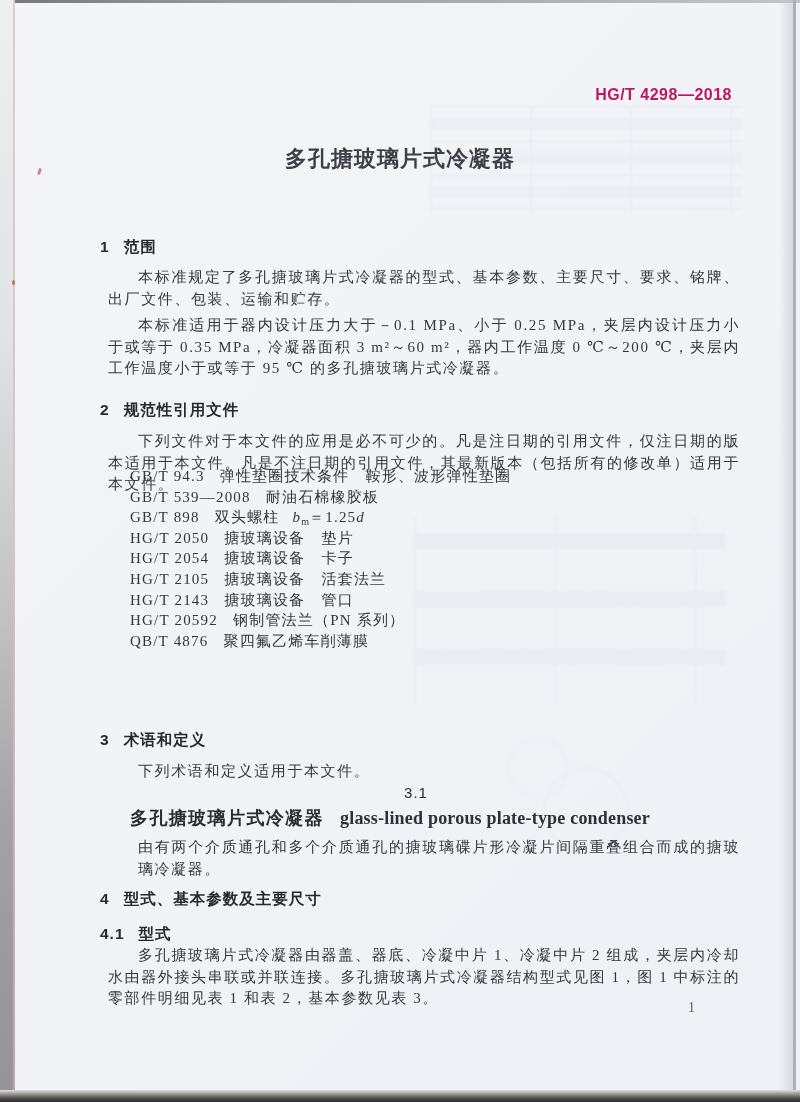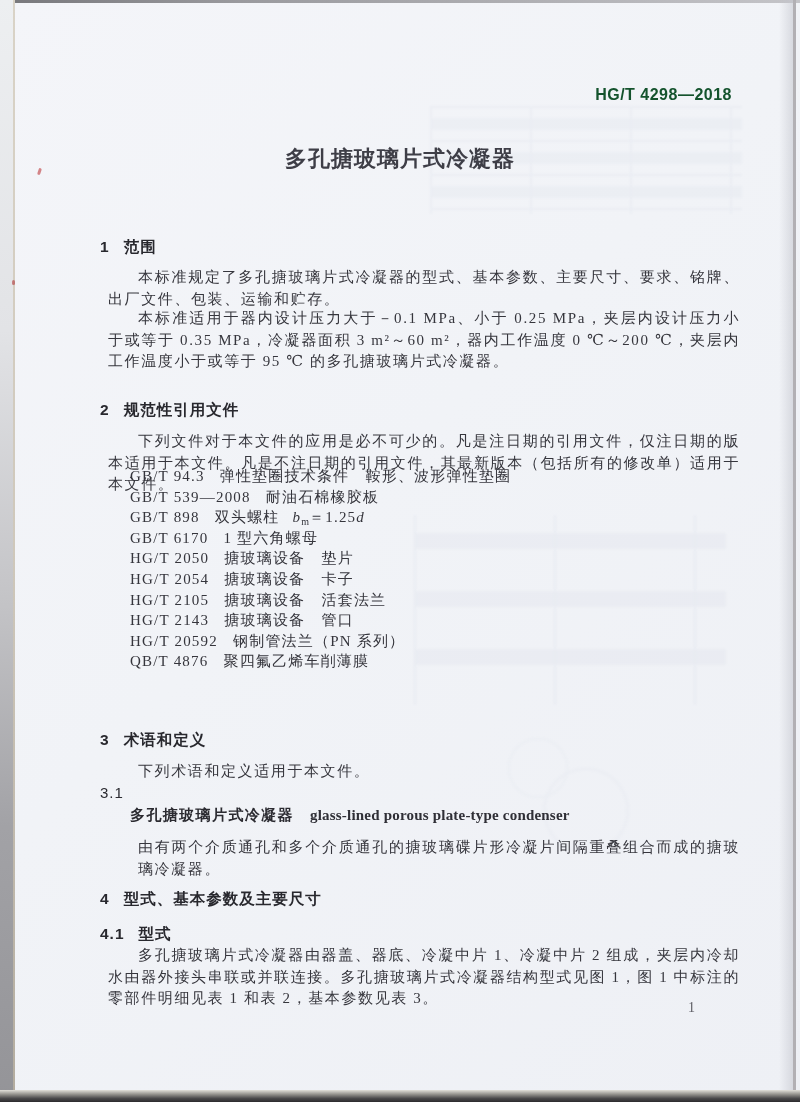--- a/index.html
+++ b/index.html
@@ -70,21 +70,21 @@
     background: #c2474a; opacity: .65; transform: rotate(18deg); border-radius: 2px;
   }
   .red-speck-2 {
     position: absolute; left: 12px; top: 280px; width: 3px; height: 5px;
     background: #b23c40; opacity: .6; border-radius: 2px;
   }
   
   .std-code {
     position: absolute; top: 86px; right: 68px;
     font-family: "Liberation Sans", "DejaVu Sans", sans-serif;
-    font-weight: bold; font-size: 16px; letter-spacing: .5px; color: #14532d;
+    font-weight: bold; font-size: 16px; letter-spacing: .5px; color: #be185d;
   }
   .doc-title {
     position: absolute; top: 144px; left: 0; width: 100%;
     text-align: center;
     font-family: "Liberation Sans", "DejaVu Sans", sans-serif;
     font-weight: bold; font-size: 22px; letter-spacing: 1px; color: #3e3e47;
   }
   .abs { position: absolute; left: 100px; width: 632px; }
   .heading {
     font-family: "Liberation Sans", "DejaVu Sans", sans-serif;
@@ -96,31 +96,31 @@
     text-align: justify; text-align-last: left; color: #36363d; margin: 8px;
   }
   .indent { text-indent: 2em; }
   .pad-term { padding-left: 30px; }
   .ref-row { height: 20.6px; line-height: 20.6px; padding-left: 30px;
              font-size: 15px; letter-spacing: 1.2px; white-space: nowrap; }
   .ref-code { margin-right: 15px; }
   .ref-formula { margin-left: 13px; }
   .f-var { font-style: italic; }
   .f-sub { font-size: 10px; vertical-align: -3px; letter-spacing: 0; }
-  .term-line { font-size: 15px; letter-spacing: 1.4px; }
+  .term-line { font-size: 18px; letter-spacing: 1.4px; }
   .term-zh {
     font-family: "Liberation Sans", "DejaVu Sans", sans-serif;
     font-weight: bold; color: #2b2b31;
   }
   .term-en {
     font-weight: bold; margin-left: 16px; letter-spacing: .2px; color: #2f2f36;
   }
   .sub-num {
     font-family: "Liberation Sans", "DejaVu Sans", sans-serif;
-    font-size: 15px; letter-spacing: 1px; color: #2b2b31;
+    font-size: 15px; letter-spacing: 1px; color: #2b2b31; text-align: center;
   }
   .page-num {
     position: absolute; top: 1000px; left: 688px;
     font-size: 14px; color: #5c5c63; letter-spacing: 0;
   }
 </style>
 </head>
 <body>
 
 <div class="paper"></div>
@@ -136,32 +136,31 @@
 <div class="red-speck-1"></div>
 <div class="red-speck-2"></div>
 
 <div class="std-code">HG/T 4298—2018</div>
 <div class="doc-title">多孔搪玻璃片式冷凝器</div>
 
 <div class="abs heading" style="top:221px">
   <span class="sec-num">1</span><span>范围</span>
 </div>
 <p class="abs body-text indent" style="top:259px">本标准规定了多孔搪玻璃片式冷凝器的型式、基本参数、主要尺寸、要求、铭牌、出厂文件、包装、运输和贮存。</p>
-<p class="abs body-text indent" style="top:300px">本标准适用于器内设计压力大于－0.1 MPa、小于 0.25 MPa，夹层内设计压力小于或等于 0.35 MPa，冷凝器面积 3 m²～60 m²，器内工作温度 0 ℃～200 ℃，夹层内工作温度小于或等于 95 ℃ 的多孔搪玻璃片式冷凝器。</p>
+<p class="abs body-text indent" style="top:307px">本标准适用于器内设计压力大于－0.1 MPa、小于 0.25 MPa，夹层内设计压力小于或等于 0.35 MPa，冷凝器面积 3 m²～60 m²，器内工作温度 0 ℃～200 ℃，夹层内工作温度小于或等于 95 ℃ 的多孔搪玻璃片式冷凝器。</p>
 
 <div class="abs heading" style="top:384px">
   <span class="sec-num">2</span><span>规范性引用文件</span>
 </div>
 <p class="abs body-text indent" style="top:423px">下列文件对于本文件的应用是必不可少的。凡是注日期的引用文件，仅注日期的版本适用于本文件。凡是不注日期的引用文件，其最新版本（包括所有的修改单）适用于本文件。</p>
 
 <div class="abs" style="top:466px">
   <div class="ref-row"><span class="ref-code">GB/T 94.3</span><span>弹性垫圈技术条件　鞍形、波形弹性垫圈</span></div>
   <div class="ref-row"><span class="ref-code">GB/T 539—2008</span><span>耐油石棉橡胶板</span></div>
   <div class="ref-row"><span class="ref-code">GB/T 898</span><span>双头螺柱</span><span class="ref-formula"><span class="f-var">b</span><span class="f-sub">m</span><span>＝1.25</span><span class="f-var">d</span></span></div>
-  <div class="ref-row"><span class="ref-code">GB/T 6170</span><span>1 型六角螺母</span></div>
   <div class="ref-row"><span class="ref-code">HG/T 2050</span><span>搪玻璃设备　垫片</span></div>
   <div class="ref-row"><span class="ref-code">HG/T 2054</span><span>搪玻璃设备　卡子</span></div>
   <div class="ref-row"><span class="ref-code">HG/T 2105</span><span>搪玻璃设备　活套法兰</span></div>
   <div class="ref-row"><span class="ref-code">HG/T 2143</span><span>搪玻璃设备　管口</span></div>
   <div class="ref-row"><span class="ref-code">HG/T 20592</span><span>钢制管法兰（PN 系列）</span></div>
   <div class="ref-row"><span class="ref-code">QB/T 4876</span><span>聚四氟乙烯车削薄膜</span></div>
 </div>
 
 <div class="abs heading" style="top:714px">
   <span class="sec-num">3</span><span>术语和定义</span>

